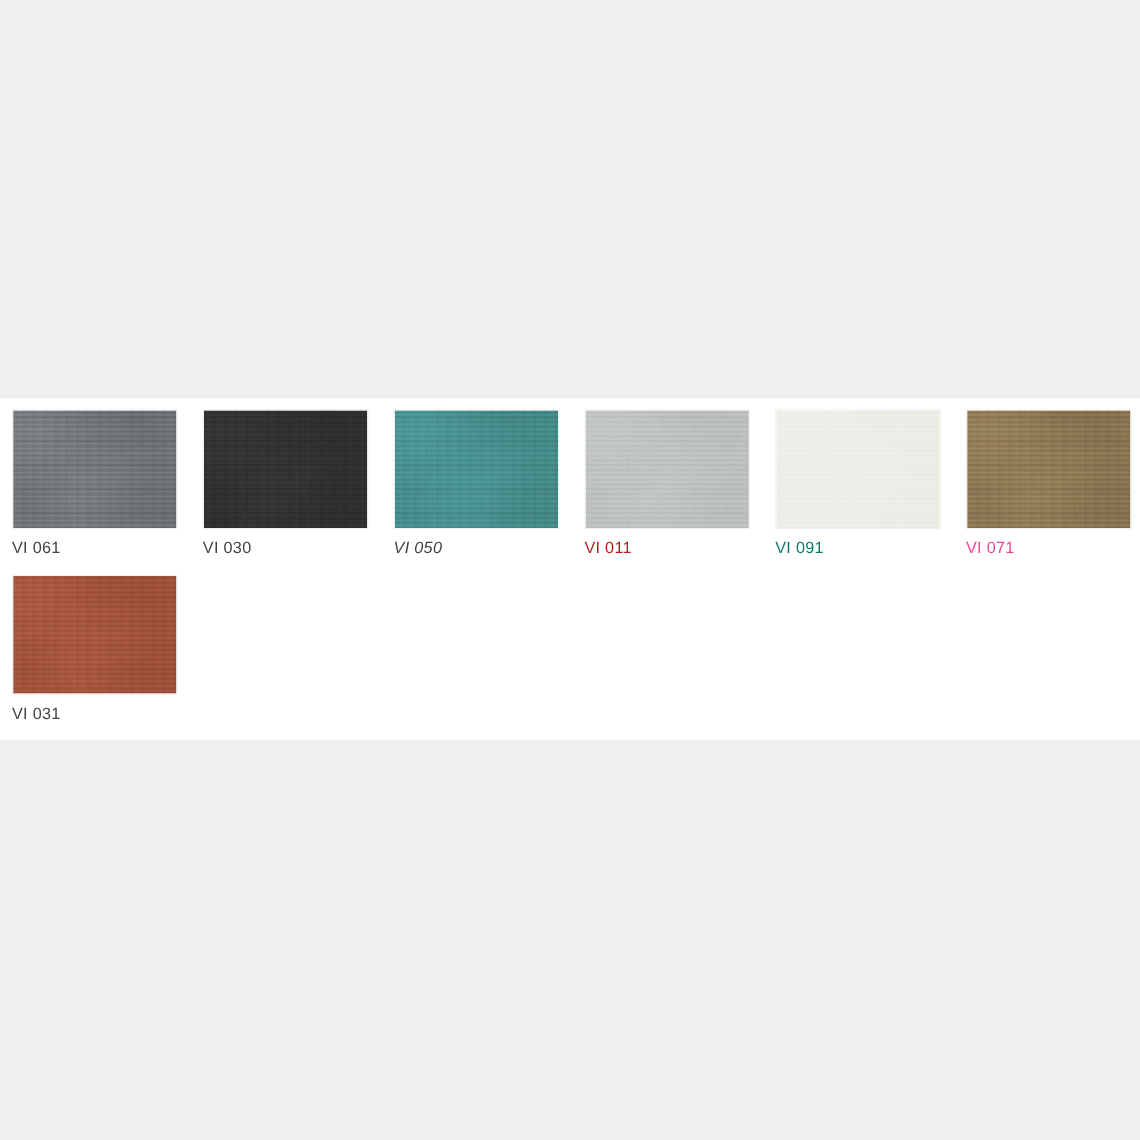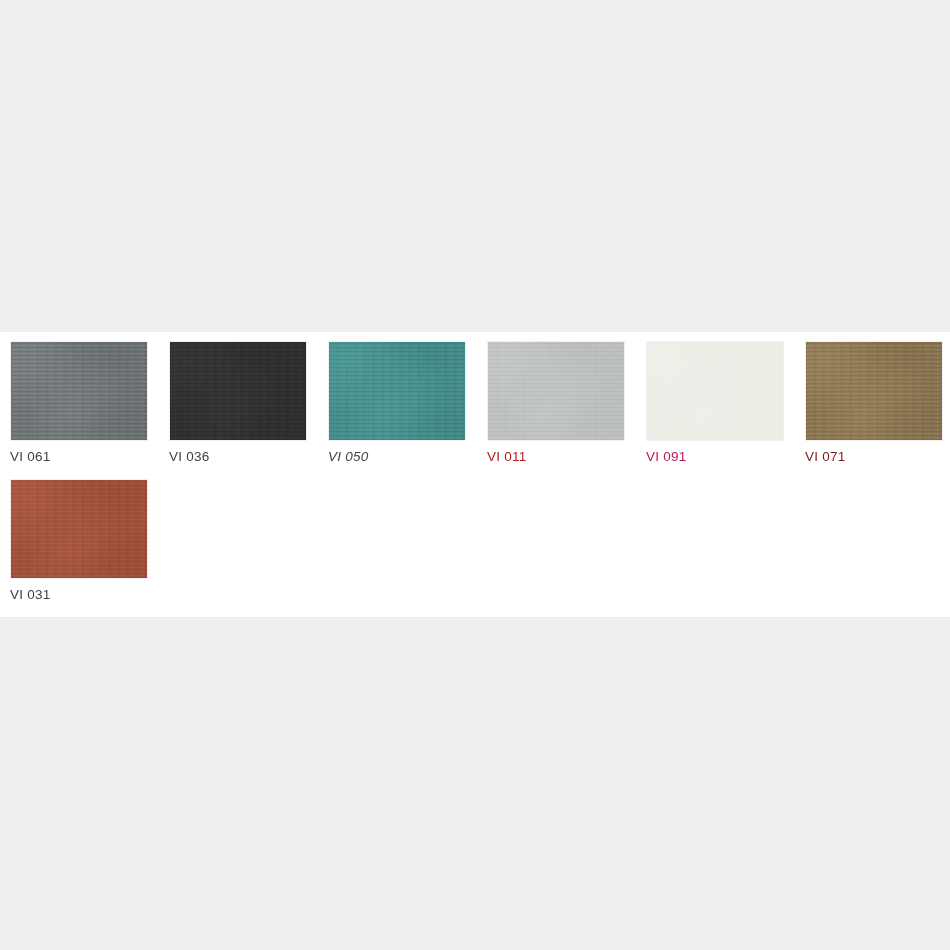--- a/index.html
+++ b/index.html
@@ -167,21 +167,21 @@
           </div>
           <div class="swatch-label" style="color: rgb(62, 67, 71);">VI 061</div>
         </div>
         <div class="swatch-card">
           <div class="swatch-chip">
             <div class="base" style="background: rgb(48, 47, 47);"></div>
             <div class="grain"></div>
             <div class="slub"></div>
             <div class="mottle"></div>
           </div>
-          <div class="swatch-label" style="color: rgb(62, 67, 71);">VI 036</div>
+          <div class="swatch-label" style="color: rgb(62, 67, 71);">VI 030</div>
         </div>
         <div class="swatch-card">
           <div class="swatch-chip">
             <div class="base" style="background: rgb(69, 140, 139);"></div>
             <div class="grain"></div>
             <div class="slub"></div>
             <div class="mottle"></div>
           </div>
           <div class="swatch-label" style="color: rgb(62, 67, 71); font-style: italic;">VI 050</div>
         </div>
@@ -194,30 +194,30 @@
           </div>
           <div class="swatch-label" style="color: #b91c1c;">VI 011</div>
         </div>
         <div class="swatch-card">
           <div class="swatch-chip">
             <div class="base" style="background: rgb(238, 238, 232);"></div>
             <div class="grain"></div>
             <div class="slub"></div>
             <div class="mottle"></div>
           </div>
-          <div class="swatch-label" style="color: #be185d;">VI 091</div>
+          <div class="swatch-label" style="color: #0f766e;">VI 091</div>
         </div>
         <div class="swatch-card">
           <div class="swatch-chip">
             <div class="base" style="background: rgb(138, 117, 82);"></div>
             <div class="grain"></div>
             <div class="slub"></div>
             <div class="mottle"></div>
           </div>
-          <div class="swatch-label" style="color: #7f1d1d;">VI 071</div>
+          <div class="swatch-label" style="color: #ec4899;">VI 071</div>
         </div>
         <div class="swatch-card">
           <div class="swatch-chip">
             <div class="base" style="background: rgb(160, 81, 58);"></div>
             <div class="grain"></div>
             <div class="slub"></div>
             <div class="mottle"></div>
           </div>
           <div class="swatch-label" style="color: rgb(62, 67, 71);">VI 031</div>
         </div>

